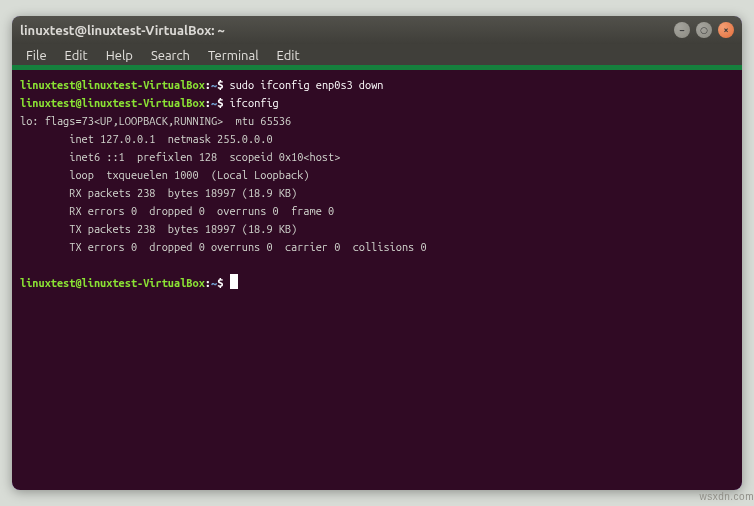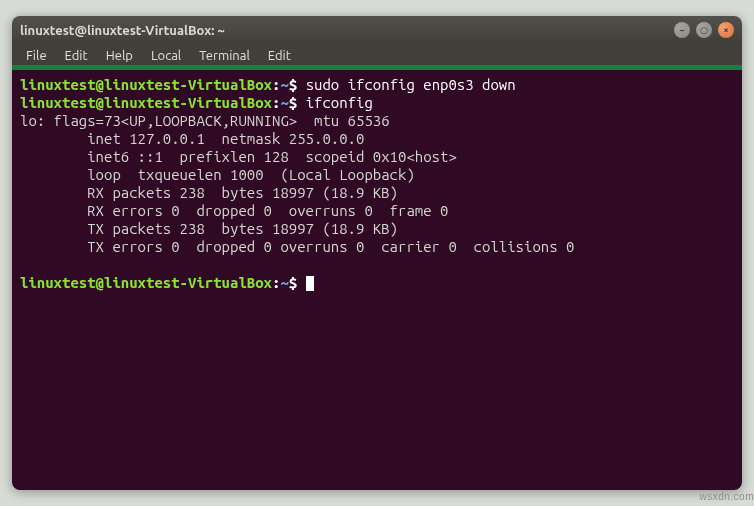--- a/index.html
+++ b/index.html
@@ -63,21 +63,21 @@
       border-bottom: 5px solid #15803d;
     }
     .menu-item {
       padding: 3px 8px;
       cursor: pointer;
     }
     .terminal-body {
       background: #300A24;
       padding: 6px 8px 8px 8px;
       font-family: "Ubuntu Mono", "DejaVu Sans Mono", monospace;
-      font-size: 15px;
+      font-size: 11px;
       line-height: 18px;
       color: #ffffff;
       min-height: 420px;
       white-space: pre;
     }
     .prompt { color: #8ae234; font-weight: bold; }
     .pathsep { color: #ffffff; font-weight: bold; }
     .path { color: #729fcf; font-weight: bold; }
     .cmd  { color: #ffffff; font-weight: normal; }
     .out  { color: #d3d7cf; }
@@ -108,21 +108,21 @@
       <div class="win-btn btn-min">–</div>
       <div class="win-btn btn-max">○</div>
       <div class="win-btn btn-close">×</div>
     </div>
   </div>
 
   <div class="menubar">
     <span class="menu-item">File</span>
     <span class="menu-item">Edit</span>
     <span class="menu-item">Help</span>
-    <span class="menu-item">Local</span>
+    <span class="menu-item">Search</span>
     <span class="menu-item">Terminal</span>
     <span class="menu-item">Edit</span>
   </div>
 
   <div class="terminal-body"><span class="prompt">linuxtest@linuxtest-VirtualBox</span><span class="pathsep">:</span><span class="path">~</span><span class="pathsep">$</span> <span class="cmd">sudo ifconfig enp0s3 down</span>
 <span class="prompt">linuxtest@linuxtest-VirtualBox</span><span class="pathsep">:</span><span class="path">~</span><span class="pathsep">$</span> <span class="cmd">ifconfig</span>
 <span class="out">lo: flags=73&lt;UP,LOOPBACK,RUNNING&gt;  mtu 65536</span>
 <span class="out">        inet 127.0.0.1  netmask 255.0.0.0</span>
 <span class="out">        inet6 ::1  prefixlen 128  scopeid 0x10&lt;host&gt;</span>
 <span class="out">        loop  txqueuelen 1000  (Local Loopback)</span>

